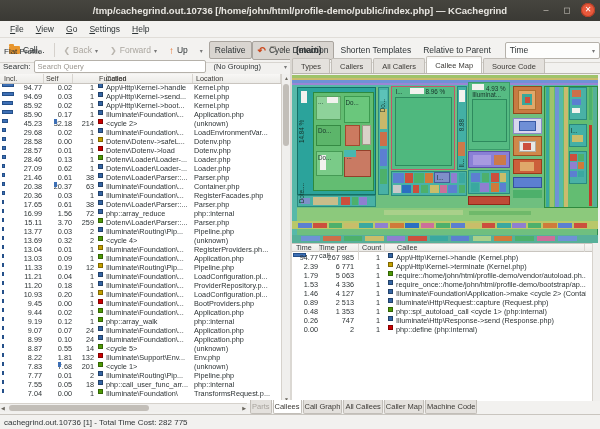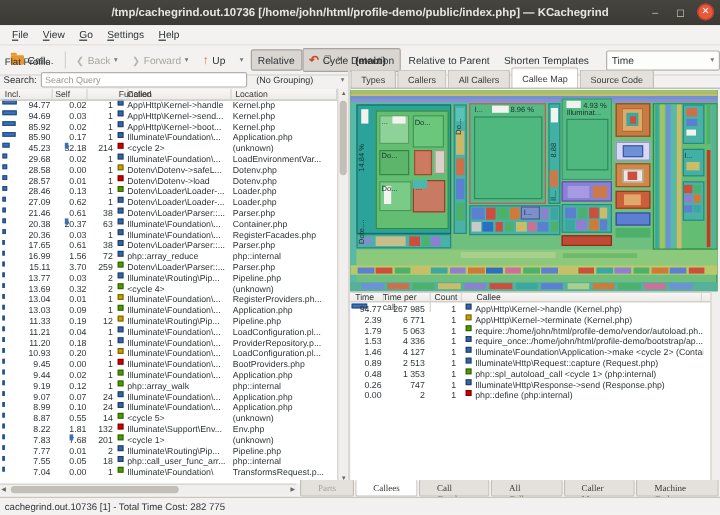--- a/index.html
+++ b/index.html
@@ -90,22 +90,22 @@
   .cl-row span{position:absolute;top:0;line-height:9px;}
   .c-bar{left:1px;top:2px;height:4px;background:#3d6fb5;border:0.5px solid #24508a;box-sizing:border-box;}
   .c-time{left:0px;width:26px;text-align:right;}
   .c-tpc{left:28px;width:34px;text-align:right;}
   .c-count{left:70px;width:18px;text-align:right;}
   .c-icon{left:96px;top:2px;width:5px;height:5px;box-sizing:border-box;border:0.5px solid rgba(0,0,0,.35);}
   .c-callee{left:104px;width:190px;overflow:hidden;}
   .cl-vscroll{position:absolute;left:592px;top:243px;width:8px;height:158px;background:#f0efed;border-left:1px solid #d6d2cc;box-sizing:border-box;}
   
   .btabs{position:absolute;left:250px;top:400px;width:350px;height:14px;display:flex;align-items:flex-end;font-size:7.5px;}
-  .btab{padding:2px 14px;background:#e4e1dd;border:1px solid #c2beb8;border-top:none;border-radius:0 0 2px 2px;margin-right:1px;
-    height:9px;line-height:9px;color:#3c3a36;font-family:Liberation Serif, serif;}
+  .btab{padding:2px 1px;background:#e4e1dd;border:1px solid #c2beb8;border-top:none;border-radius:0 0 2px 2px;margin-right:1px;
+    height:9px;line-height:9px;color:#3c3a36;}
   .btab.active{background:#fff;}
   .btab.disabled{color:#a8a49e;}
   
   .statusbar{position:absolute;left:0;top:414px;width:600px;height:15px;background:#f2f1ef;border-top:1px solid #c9c5bf;
     display:flex;align-items:center;font-size:8px;padding-left:4px;box-sizing:border-box;}
 </style>
 </head>
 <body>
 
 <div class="window">
@@ -151,24 +151,24 @@
         <span class="ddarr">▾</span>
       </span>
     <span class="tbtn pressed">
       <span>Relative</span>
     </span>
     <span class="tbtn pressed">
       <span class="cycle-icon">↶</span>
       <span>Cycle Detection</span>
     </span>
     <span class="tbtn">
+      <span>Shorten Templates</span>
+    </span>
+    <span class="tbtn">
       <span>Relative to Parent</span>
-    </span>
-    <span class="tbtn">
-      <span>Shorten Templates</span>
     </span>
     <span class="combo">
       <span>Time</span>
       <span class="ddarr">▾</span>
     </span>
   </div>
 
   <div class="dockhead">
     <span class="dtitle">Flat Profile</span>
     <span class="dockicons">

